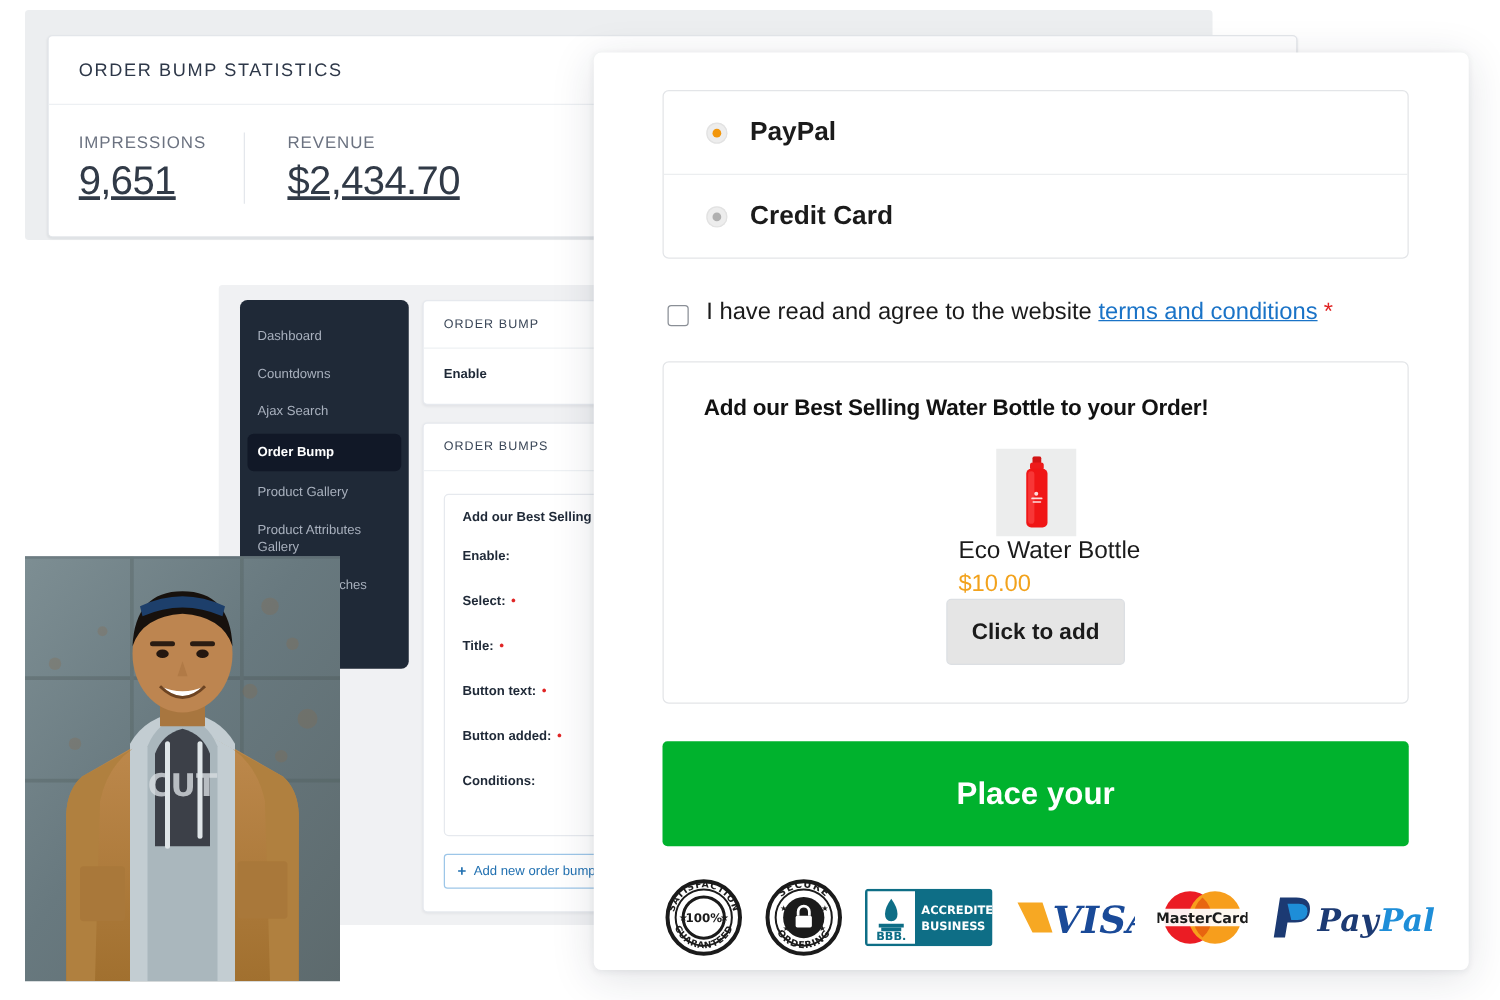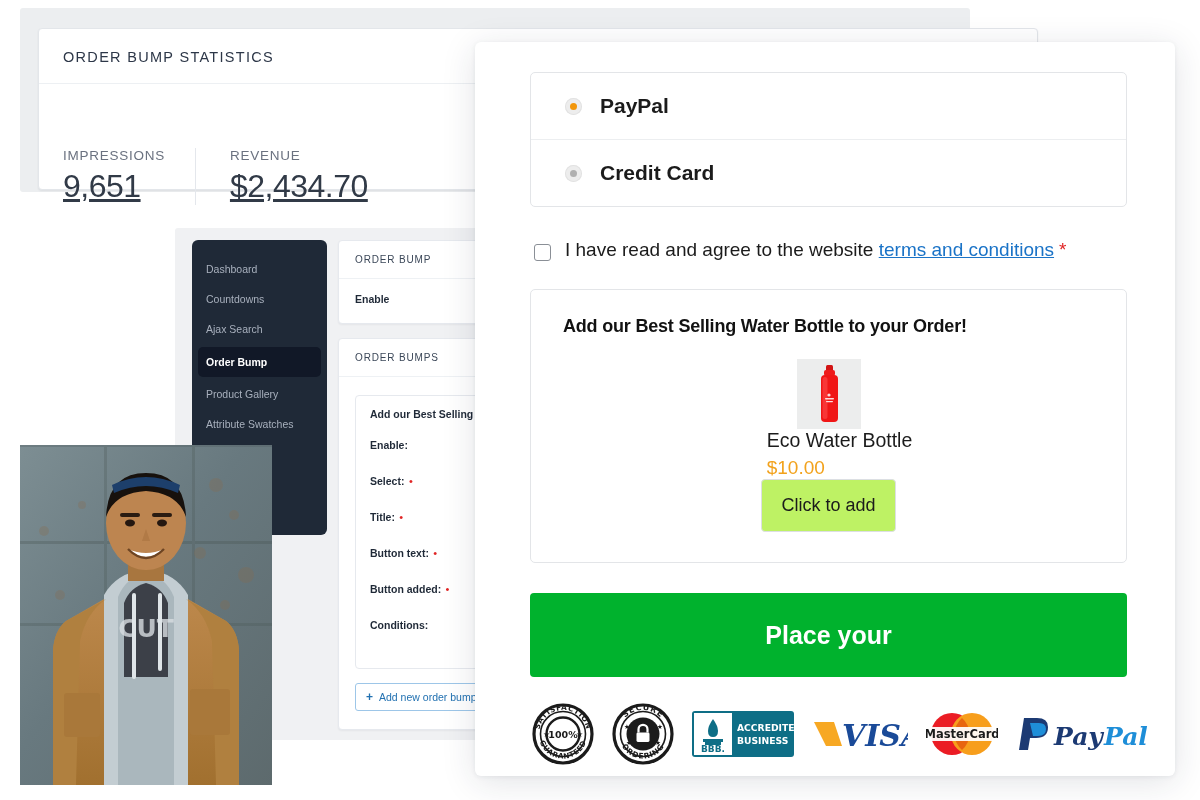--- a/index.html
+++ b/index.html
@@ -20,21 +20,21 @@
     position: absolute; left: 18px; top: 20px; width: 1000px; height: 162px;
     background: #fff; border: 1px solid #e3e6ea; border-radius: 4px;
     box-shadow: 0 1px 2px rgba(20,25,40,.07);
   }
   .stats-title {
     font-size: 14.5px; letter-spacing: .09em; color: #2d3748;
     padding: 20px 24px 18px 24px; font-weight: 400;
     border-bottom: 1px solid #edf0f3;
   }
   .stats-row { display: flex; padding: 22px 0 0 0; }
-  .stat-cell { padding: 0 30px 0 24px; position: relative; margin-top: 42px; }
+  .stat-cell { padding: 0 30px 0 24px; position: relative; }
   .stat-cell + .stat-cell { border-left: 1px solid #e4e7ec; padding-left: 34px; }
   .stat-label { font-size: 13.5px; letter-spacing: .055em; color: #6b7280; margin-bottom: 5px; }
   .stat-value { font-size: 32px; color: #313a47; font-weight: 400; letter-spacing: -0.5px; text-decoration: underline; }
 
   
   .admin-wrap {
     position: absolute; left: 175px; top: 228px; width: 800px; height: 512px;
     background: #f0f1f3; border-radius: 3px;
   }
   .admin-sidebar {
@@ -118,22 +118,22 @@
   .bump-title { font-size: 18px; font-weight: bold; color: #121212; letter-spacing: -.2px; }
   .bump-body { display: flex; align-items: center; margin-top: 22px; flex-direction: column; }
   .bump-thumb {
     width: 64px; height: 70px; background: #eceded; flex: 0 0 auto;
     display: flex; align-items: center; justify-content: center;
   }
   .bump-info { margin-left: 22px; flex: 1 1 auto; }
   .bump-name { font-size: 19.5px; color: #1b1b1b; }
   .bump-price { font-size: 19px; color: #f2a21c; margin-top: 5px; }
   .bump-cta {
-    border: 1px solid #dcdfe3; border-radius: 4px; background: #bef264;
-    font-size: 18px; font-weight: normal; color: #1b1b1b;
+    border: 1px solid #dcdfe3; border-radius: 4px; background: #e5e5e5;
+    font-size: 18px; font-weight: bold; color: #1b1b1b;
     padding: 15px 19px; flex: 0 0 auto;
   }
 
   .place-order {
     margin-top: 30px; width: 100%; height: 84px;
     background: #00b22d; border: none; border-radius: 4px;
     color: #fff; font-size: 25px; font-weight: bold;
     font-family: "Liberation Sans", sans-serif;
   }
 
@@ -161,20 +161,21 @@
     </div>
   </div>
 
   <div class="admin-wrap">
     <div class="admin-sidebar">
       <div class="side-item">Dashboard</div>
       <div class="side-item">Countdowns</div>
       <div class="side-item">Ajax Search</div>
       <div class="side-item active">Order Bump</div>
       <div class="side-item">Product Gallery</div>
+      <div class="side-item">Product Attributes Gallery</div>
       <div class="side-item">Attribute Swatches</div>
     </div>
 
     <div class="admin-main">
       <div class="panel-card">
         <div class="panel-head">ORDER BUMP</div>
         <div class="panel-body">
           <div class="field-label">Enable</div>
         </div>
       </div>

